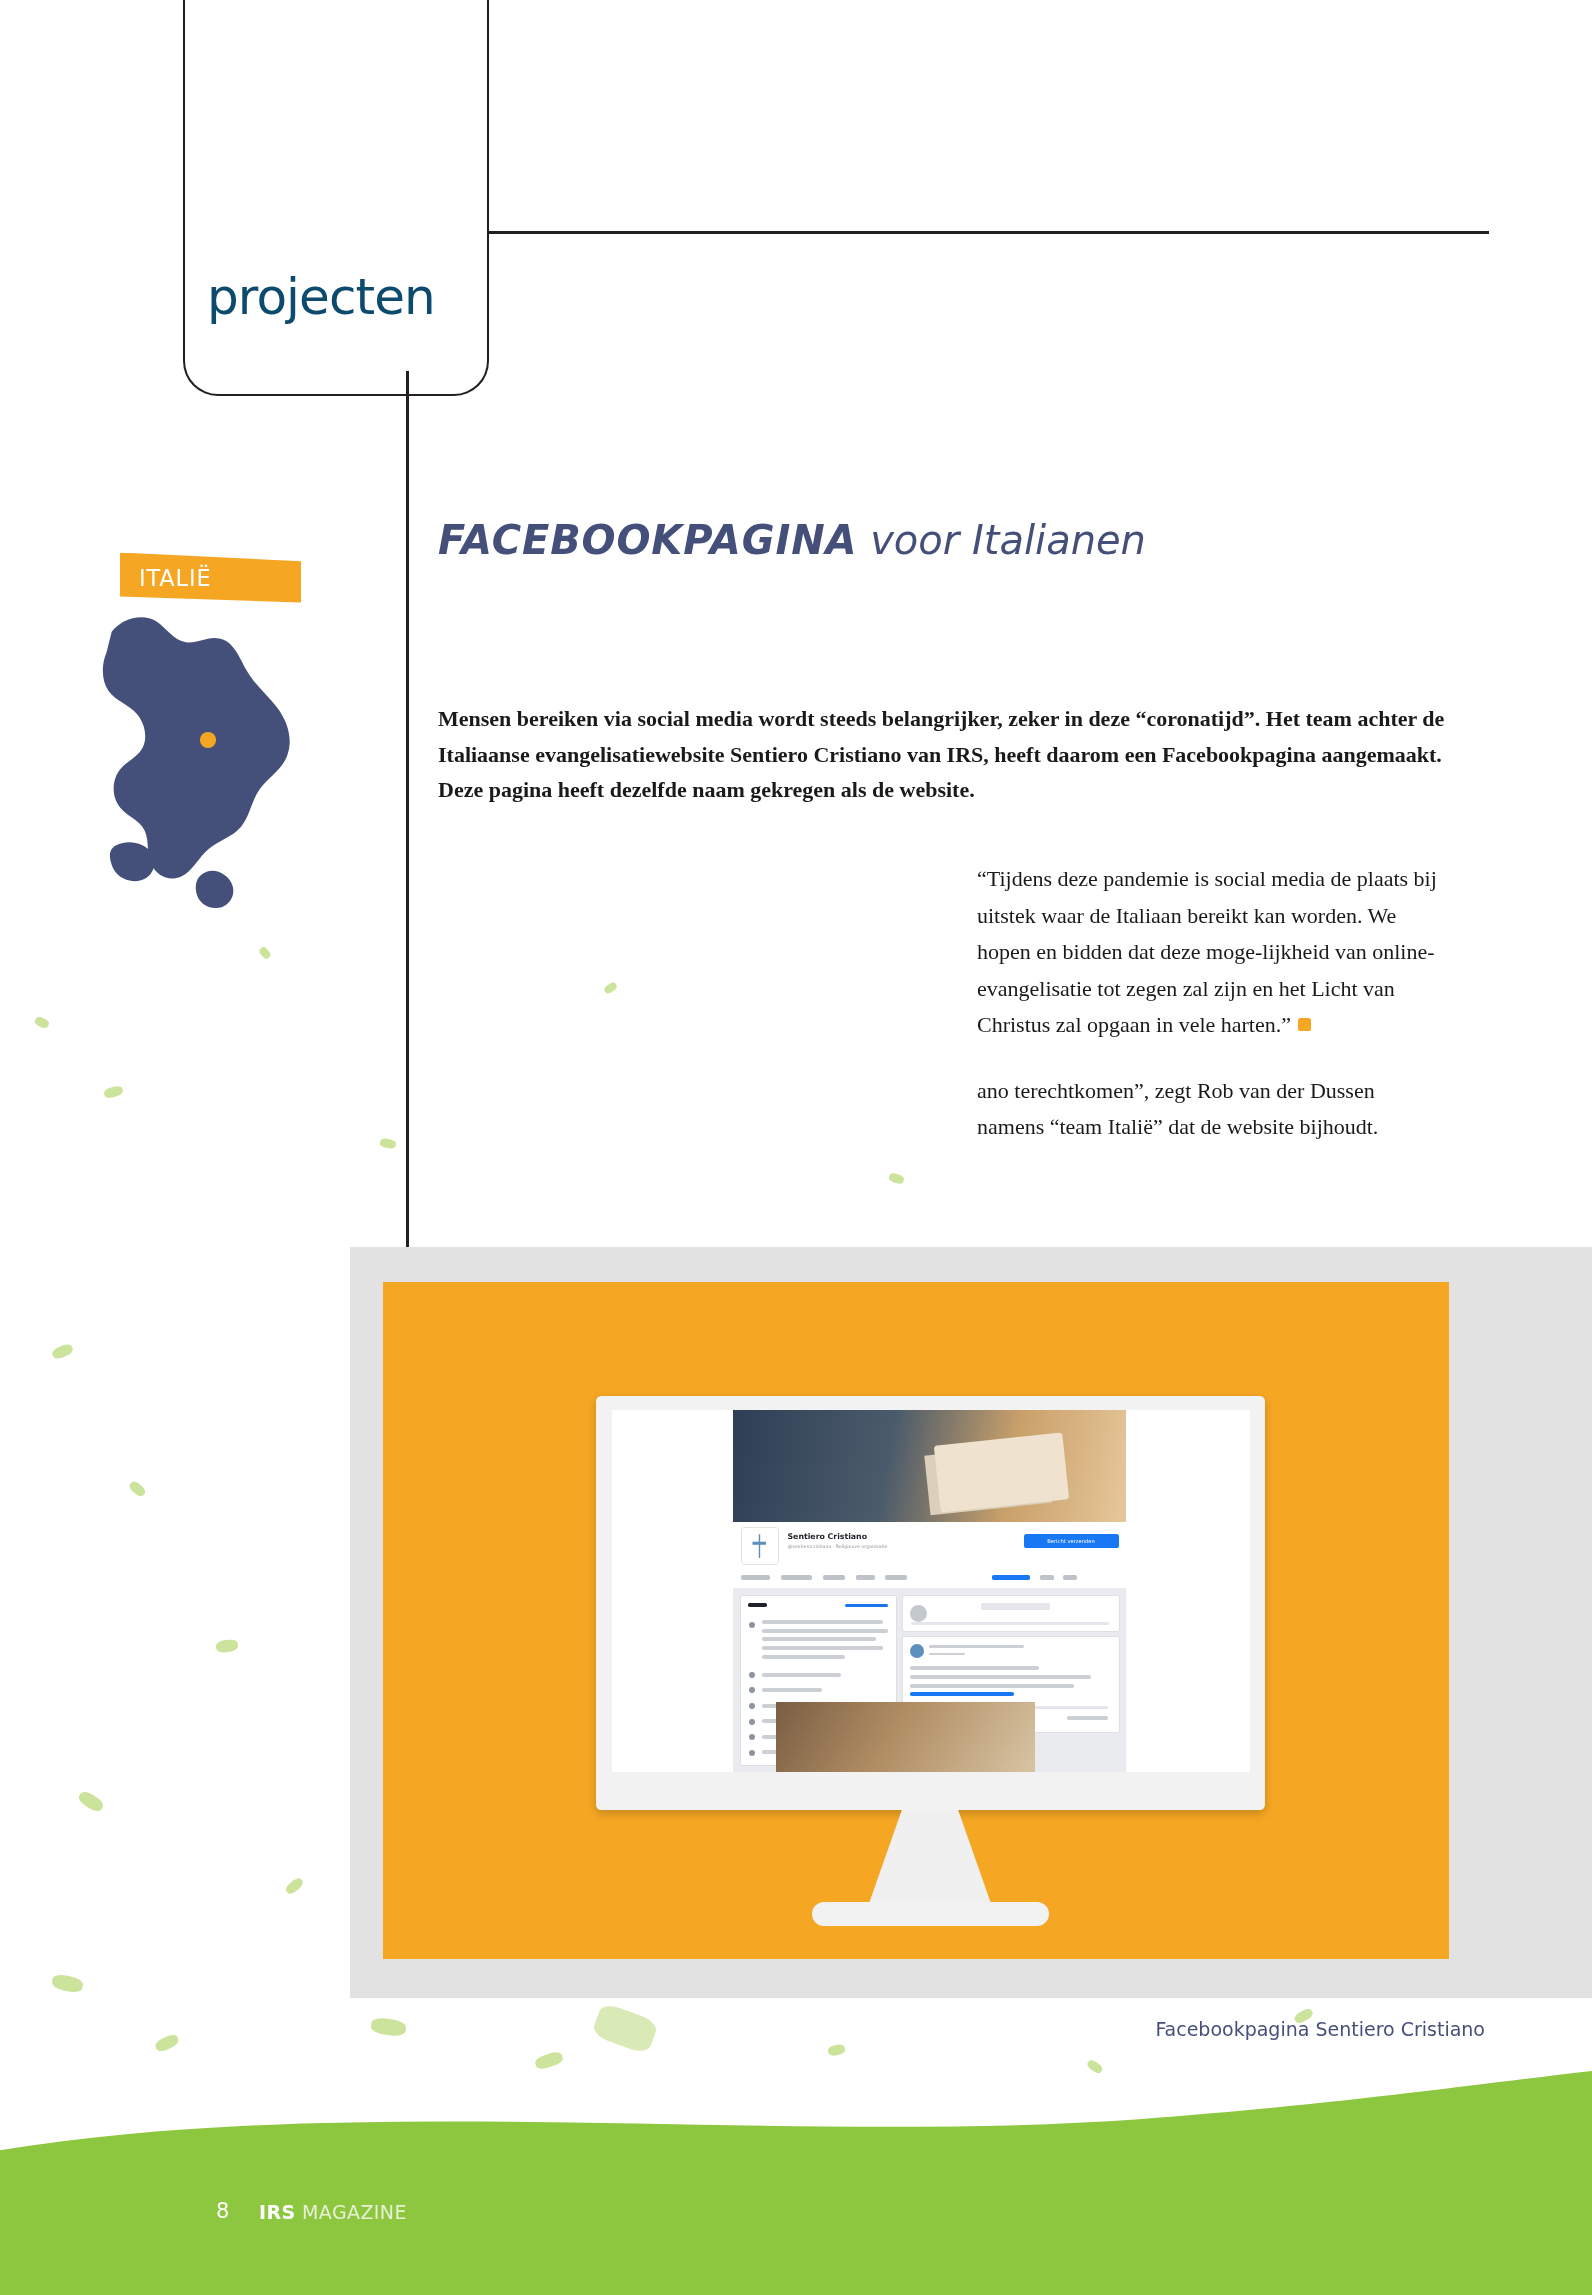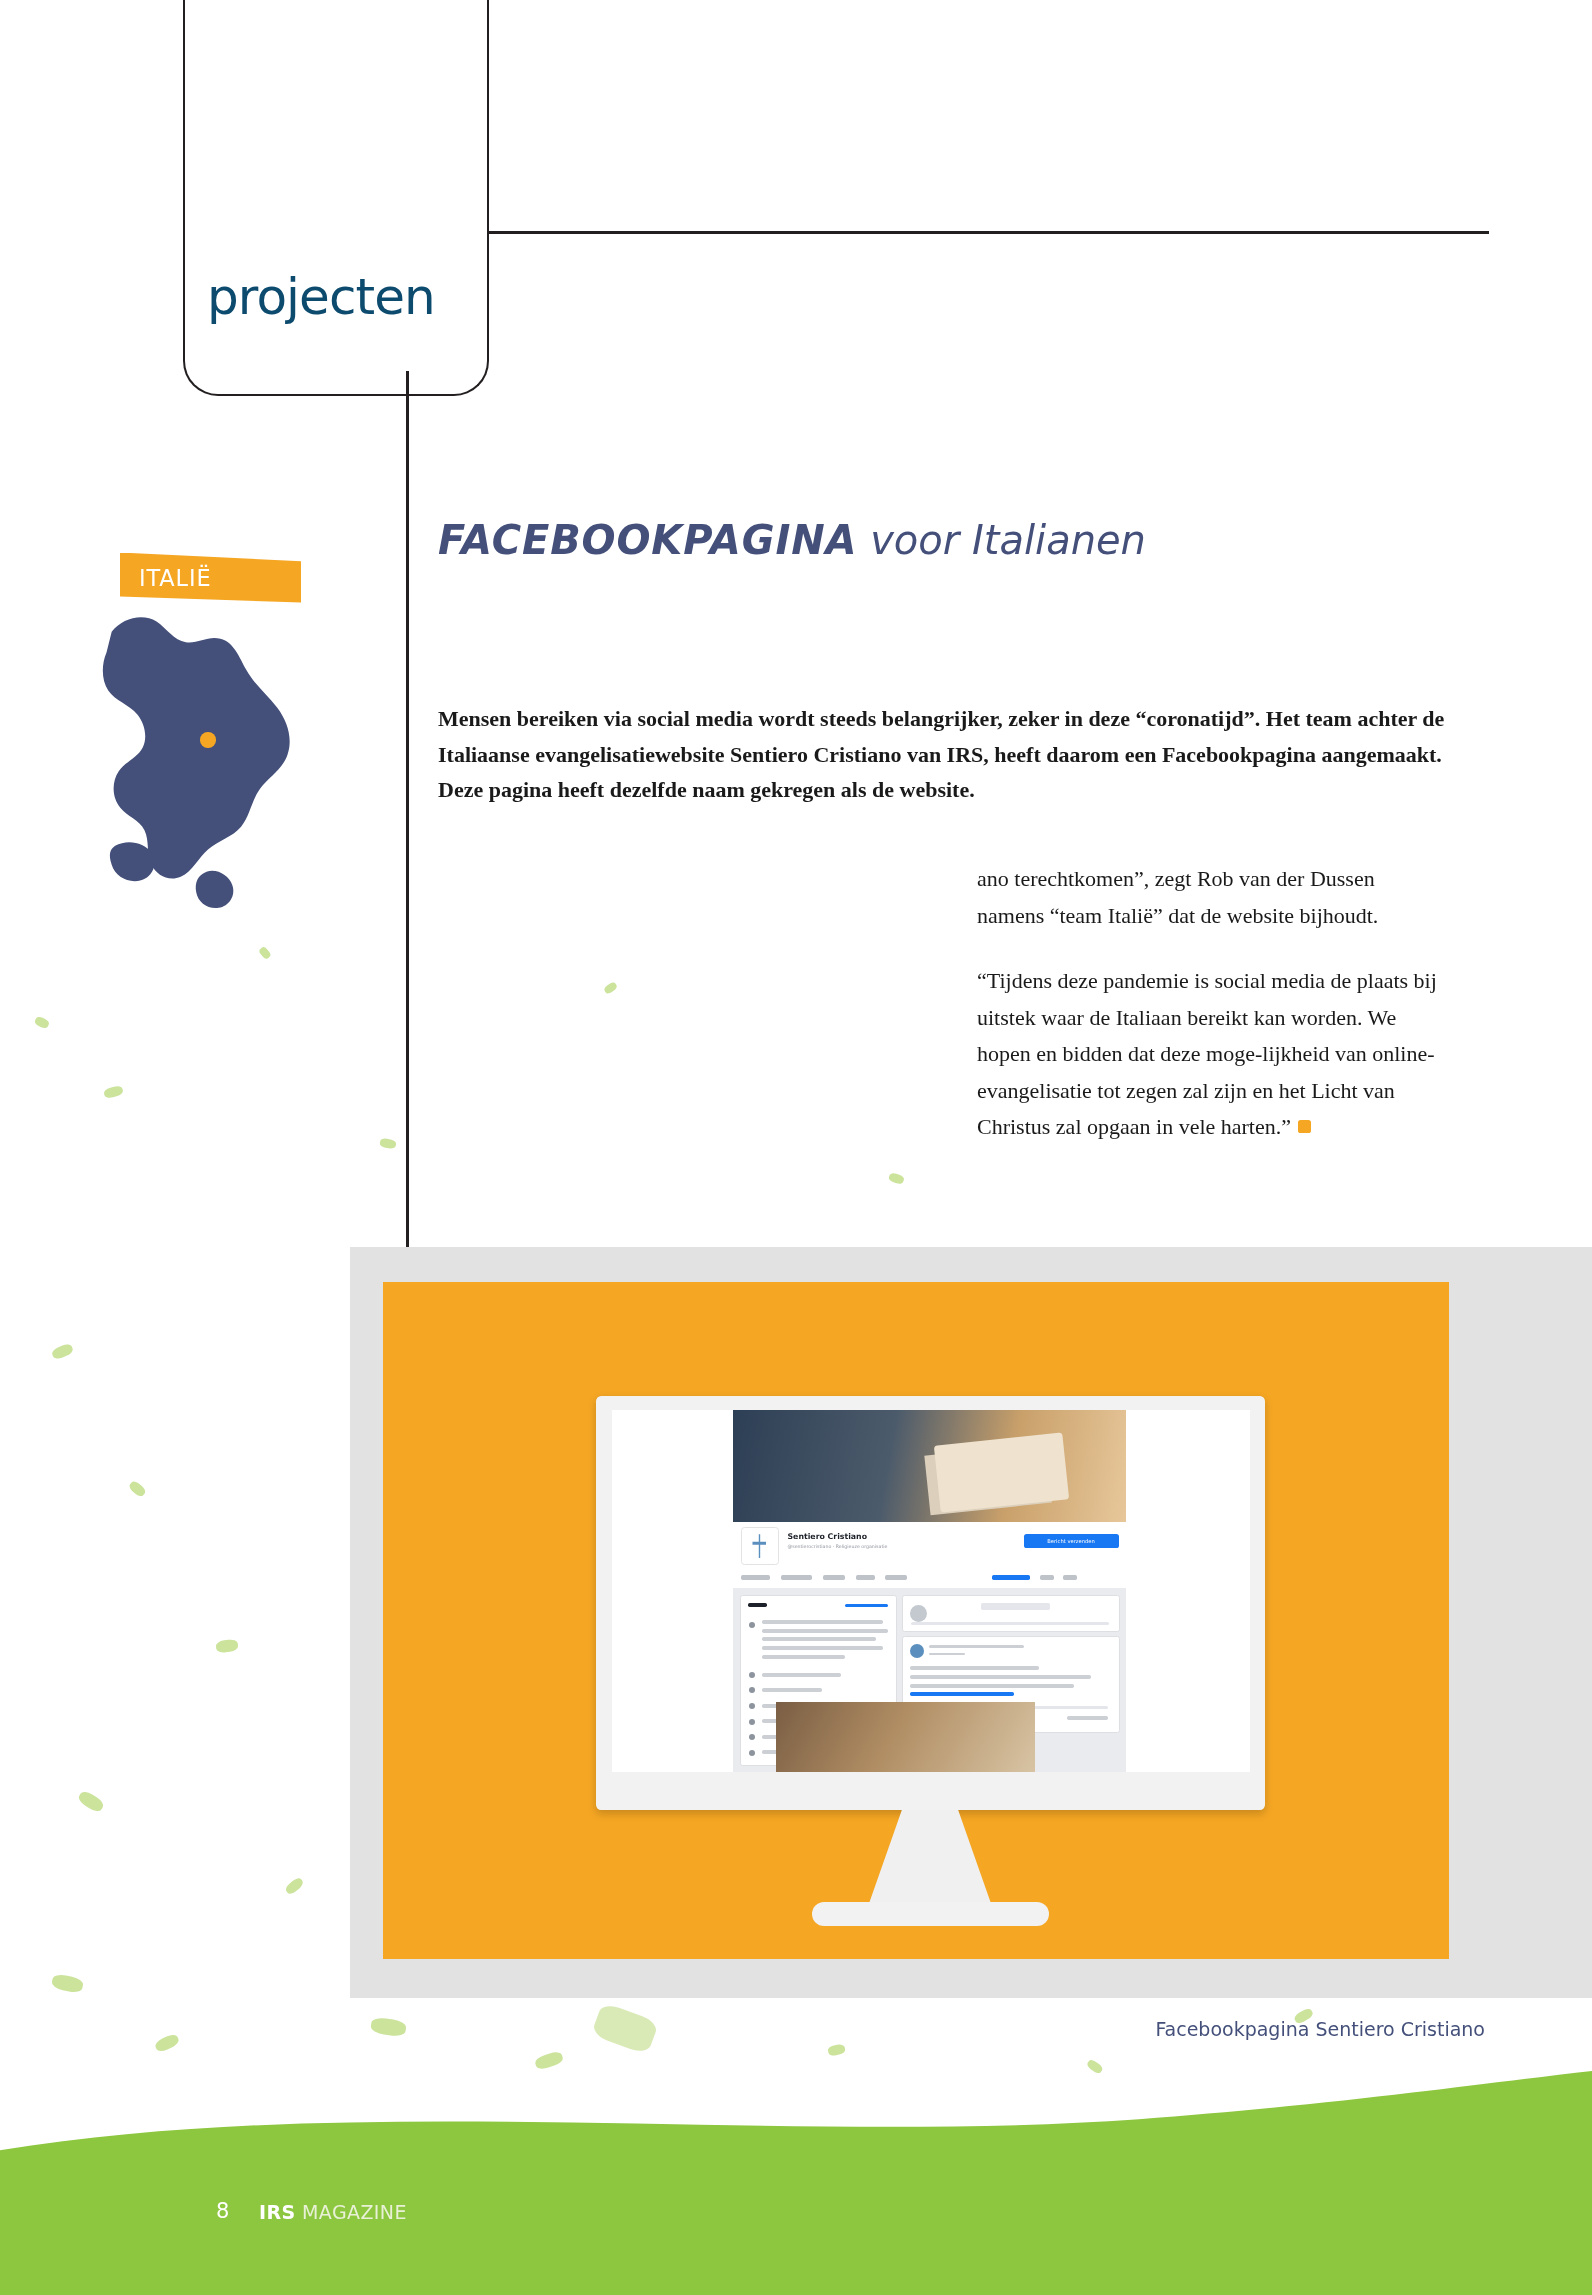--- a/index.html
+++ b/index.html
@@ -341,22 +341,22 @@
 
 <div id="headline">
   <span class="bold">FACEBOOKPAGINA</span><span class="light"> voor Italianen</span><br>
 </div>
 
 <div id="lead">Mensen bereiken via social media wordt steeds belangrijker, zeker in deze “coronatijd”. Het team achter de Italiaanse evangelisatiewebsite Sentiero Cristiano van IRS, heeft daarom een Facebookpagina aangemaakt. Deze pagina heeft dezelfde naam gekregen als de website.</div>
 
 <div class="col" id="col-left">
 </div>
 <div class="col" id="col-right">
+  <p><span>“Tijdens deze pandemie is social media de plaats bij uitstek waar de Italiaan bereikt kan worden. We hopen en bidden dat deze moge-lijkheid van online-evangelisatie tot zegen zal zijn en het Licht van Christus zal opgaan in vele harten.”</span><span class="endmark"></span></p>
   <p>ano terechtkomen”, zegt Rob van der Dussen namens “team Italië” dat de website bijhoudt.</p>
-  <p><span>“Tijdens deze pandemie is social media de plaats bij uitstek waar de Italiaan bereikt kan worden. We hopen en bidden dat deze moge-lijkheid van online-evangelisatie tot zegen zal zijn en het Licht van Christus zal opgaan in vele harten.”</span><span class="endmark"></span></p>
 </div>
 
 <div id="photo">
   <div id="photo-inner">
 
     <div id="monitor-frame">
       <div id="monitor-screen">
 
         <div class="fb-cover"></div>
 

